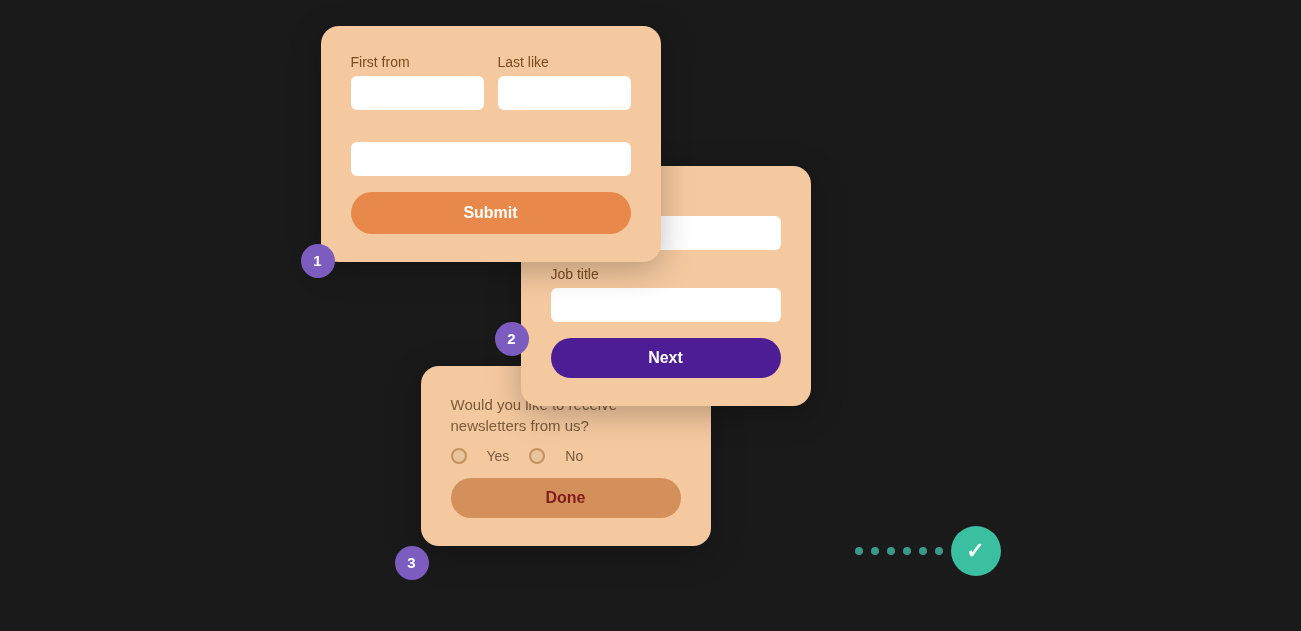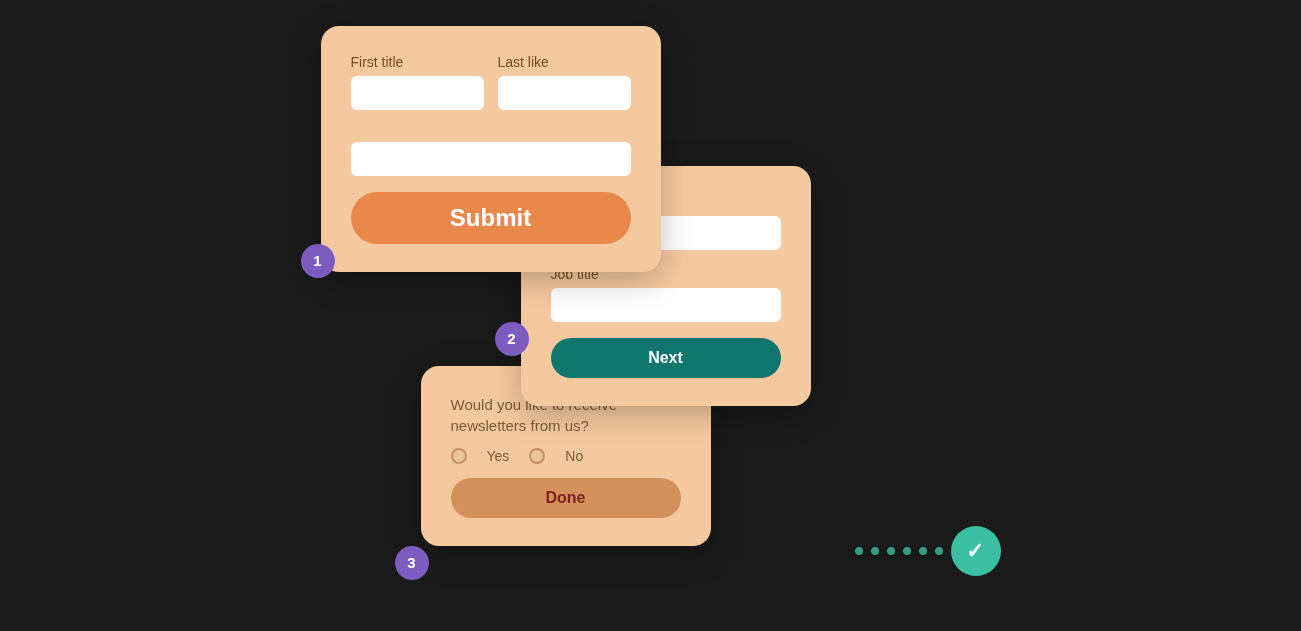--- a/index.html
+++ b/index.html
@@ -84,30 +84,30 @@
     }
 
     .btn-submit {
       display: block;
       width: 100%;
       background: #e8884a;
       color: white;
       border: none;
       border-radius: 50px;
       padding: 12px;
-      font-size: 24px;
+      font-size: 16px;
       font-weight: 700;
       cursor: pointer;
       margin-top: 8px;
     }
 
     .btn-next {
       display: block;
       width: 100%;
-      background: #0f766e;
+      background: #4c1d95;
       color: white;
       border: none;
       border-radius: 50px;
       padding: 11px;
       font-size: 16px;
       font-weight: 600;
       cursor: pointer;
       margin-top: 8px;
     }
 
@@ -222,21 +222,21 @@
     }
   </style>
 </head>
 <body>
 
 <div class="scene">
 
   <div class="card card-1">
     <div class="form-row">
       <div class="form-group">
-        <label class="form-label">First title</label>
+        <label class="form-label">First from</label>
         <input class="form-input" type="text" style="">
       </div>
       <div class="form-group">
         <label class="form-label">Last like</label>
         <input class="form-input" type="text" style="">
       </div>
     </div>
     <div class="form-group">
       <input class="form-input" type="email" style="">
     </div>

